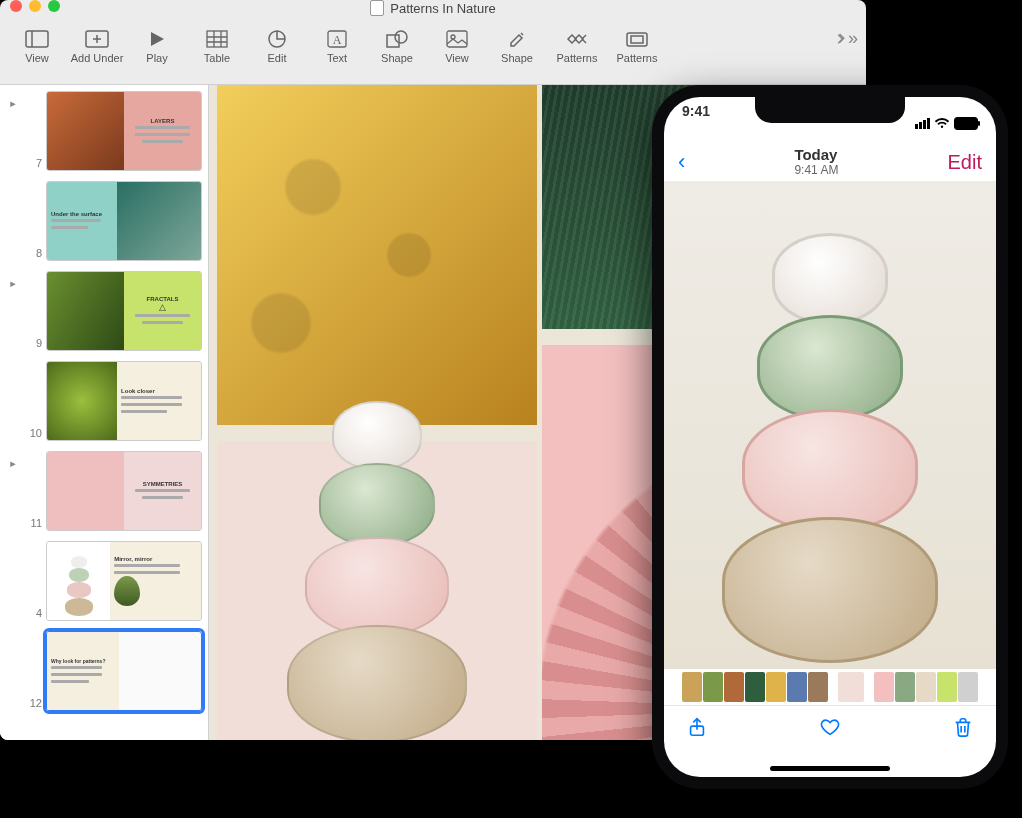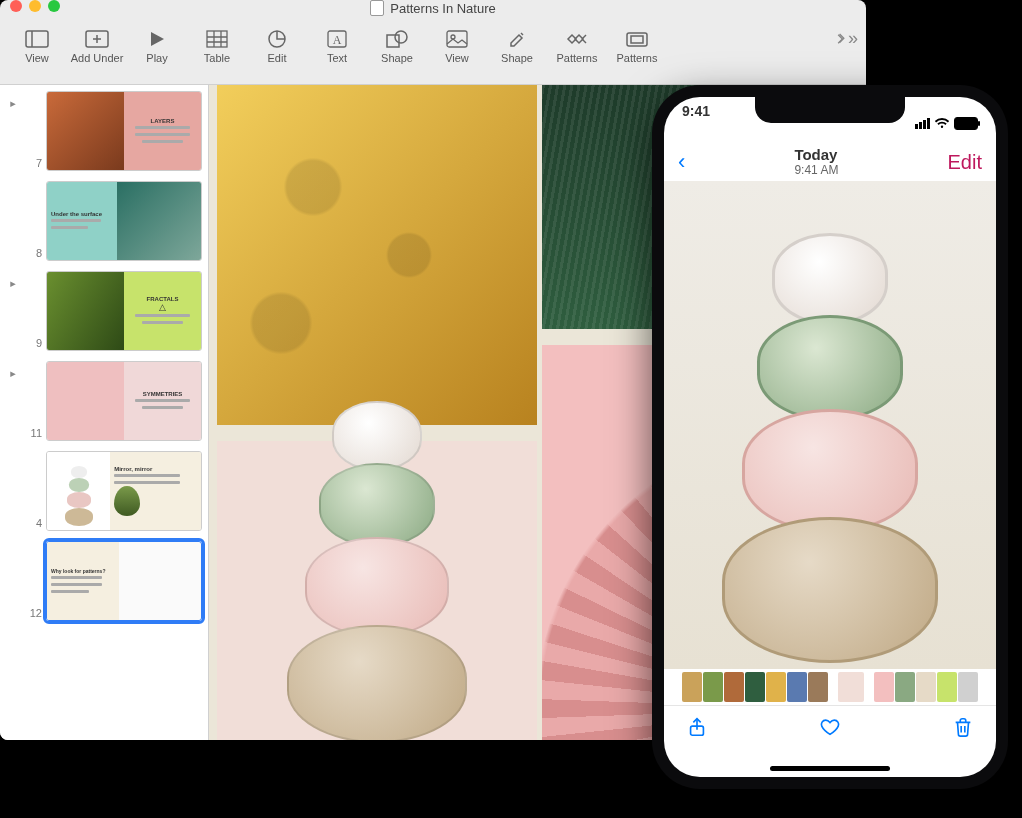--- a/index.html
+++ b/index.html
@@ -260,20 +260,33 @@
             <div class="half bg-fern"></div>
             <div class="half bg-lime">
                 <b>FRACTALS</b>
                 <div style="font-size:9px;">△</div>
                 <div class="lines"></div>
                 <div class="lines sm"></div>
               </div>
           </div>
         </div>
 
+        <div class="slide-row">
+          <div class="chev"></div>
+          <div class="num">10</div>
+          <div class="thumb">
+            <div class="half bg-brocc" style="flex:0.9;"></div>
+            <div class="half bg-cream" style="flex:1.1;align-items:flex-start;">
+                <b style="font-size:6px;">Look closer</b>
+                <div class="lines"></div>
+                <div class="lines"></div>
+                <div class="lines sm"></div>
+              </div>
+          </div>
+        </div>
 
         <div class="slide-row">
           <div class="chev">▸</div>
           <div class="num">11</div>
           <div class="thumb">
             <div class="half bg-pink"></div>
             <div class="half" style="background:#f0d8d8;">
                 <b>SYMMETRIES</b>
                 <div class="lines"></div>
                 <div class="lines sm"></div>

